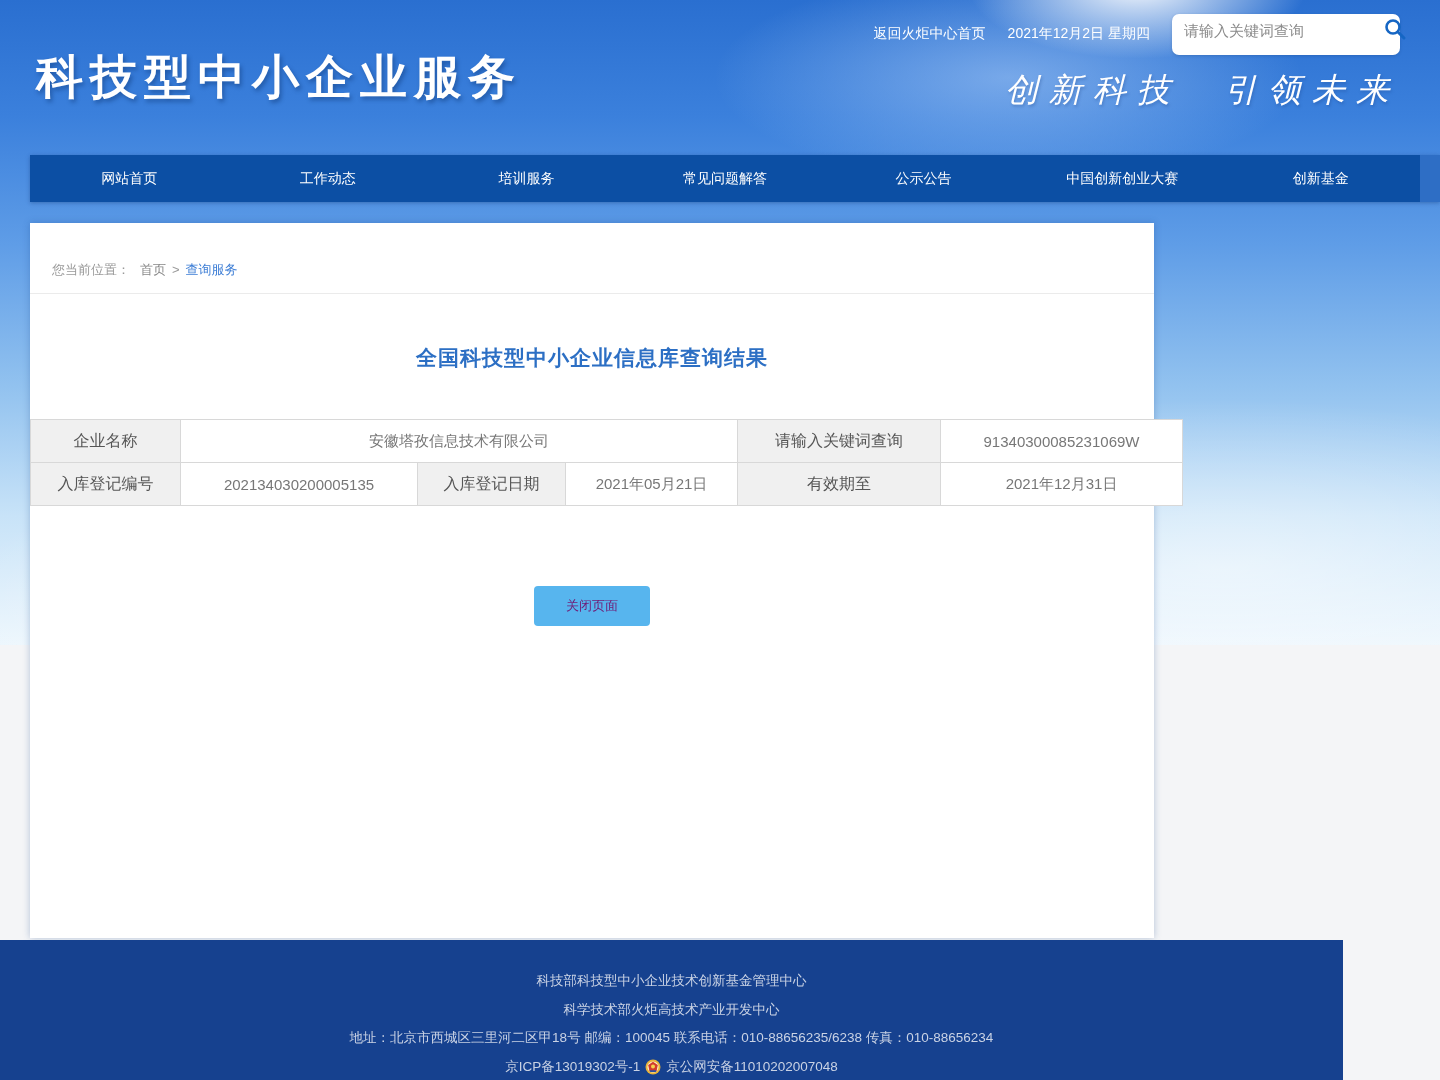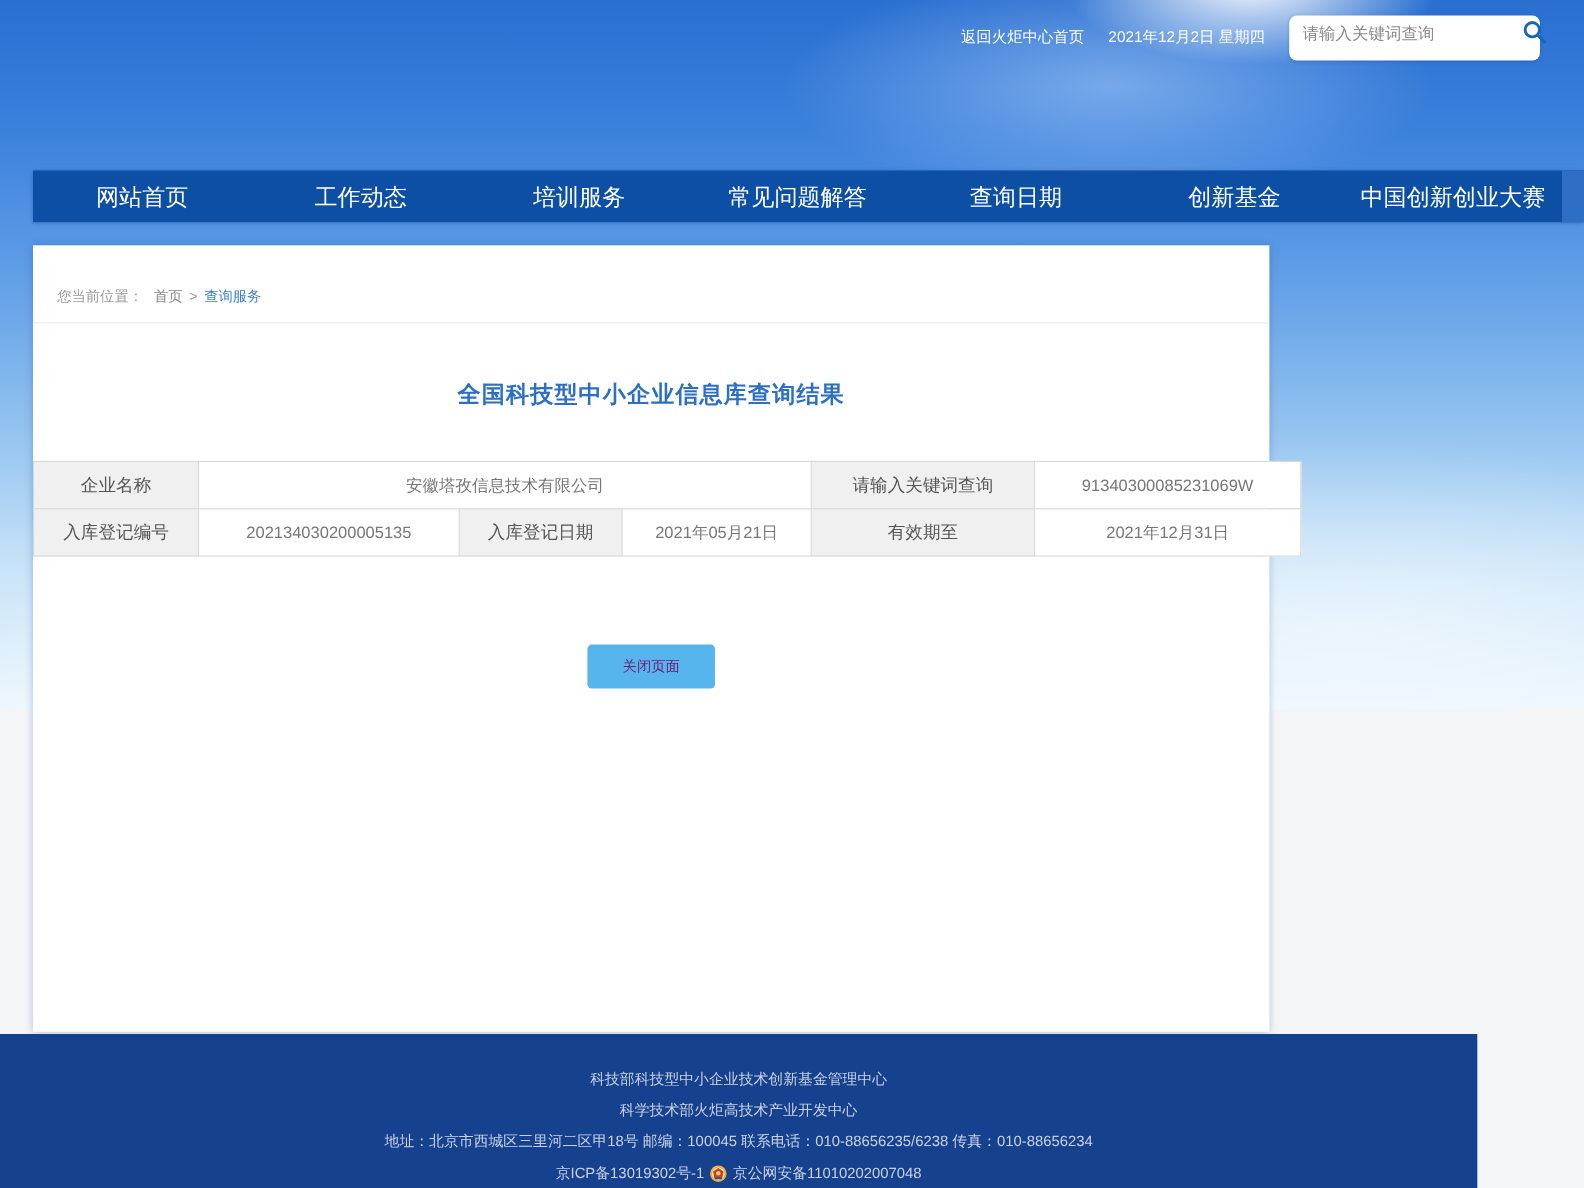--- a/index.html
+++ b/index.html
@@ -55,21 +55,21 @@
   }
 
   
   .nav {
     position:absolute; top:155px; left:30px; width:1410px; height:47px;
     background:#0c4fa4; display:flex; align-items:stretch;
     box-shadow:0 1px 4px rgba(10,40,100,.35);
   }
   .nav a {
     flex:1; display:flex; align-items:center; justify-content:center;
-    color:#fff; font-size:21px; text-decoration:none; cursor:pointer; white-space:nowrap;
+    color:#fff; font-size:14px; text-decoration:none; cursor:pointer; white-space:nowrap;
   }
   .nav-cap { width:20px; background:#2e6ec5; }
 
   
   .content-box {
     position:absolute; top:223px; left:30px; width:1124px; height:715px;
     background:#fff; box-shadow:0 0 7px rgba(25,70,140,.30);
   }
   .breadcrumb {
     padding:38px 22px 14px; border-bottom:1px solid #ebebeb;
@@ -123,30 +123,34 @@
       <button class="search-btn">
         <span>
           <svg width="24" height="24" viewBox="0 0 24 24" fill="none">
             <circle cx="10" cy="10" r="6.5" stroke="#1566c4" stroke-width="2.6"></circle>
             <line x1="15" y1="15" x2="21" y2="21" stroke="#1566c4" stroke-width="3" stroke-linecap="round"></line>
           </svg>
         </span>
       </button>
     </div>
   </div>
+  <div class="hero-brand">
+    <h1 class="site-title">科技型中小企业服务</h1>
+    <div class="slogan">创新科技  引领未来</div>
+  </div>
 </div>
 
 <nav class="nav">
   <a>网站首页</a>
   <a>工作动态</a>
   <a>培训服务</a>
   <a>常见问题解答</a>
-  <a>查询日期</a>
+  <a>公示公告</a>
+  <a>中国创新创业大赛</a>
   <a>创新基金</a>
-  <a>中国创新创业大赛</a>
   <div class="nav-cap"></div>
 </nav>
 
 <main class="content-box">
   <div class="breadcrumb">
     <span>您当前位置：</span><a class="bc-home">首页</a><span class="bc-sep">&gt;</span><a class="bc-current">查询服务</a>
   </div>
 
   <h2 class="page-title">全国科技型中小企业信息库查询结果</h2>
 

